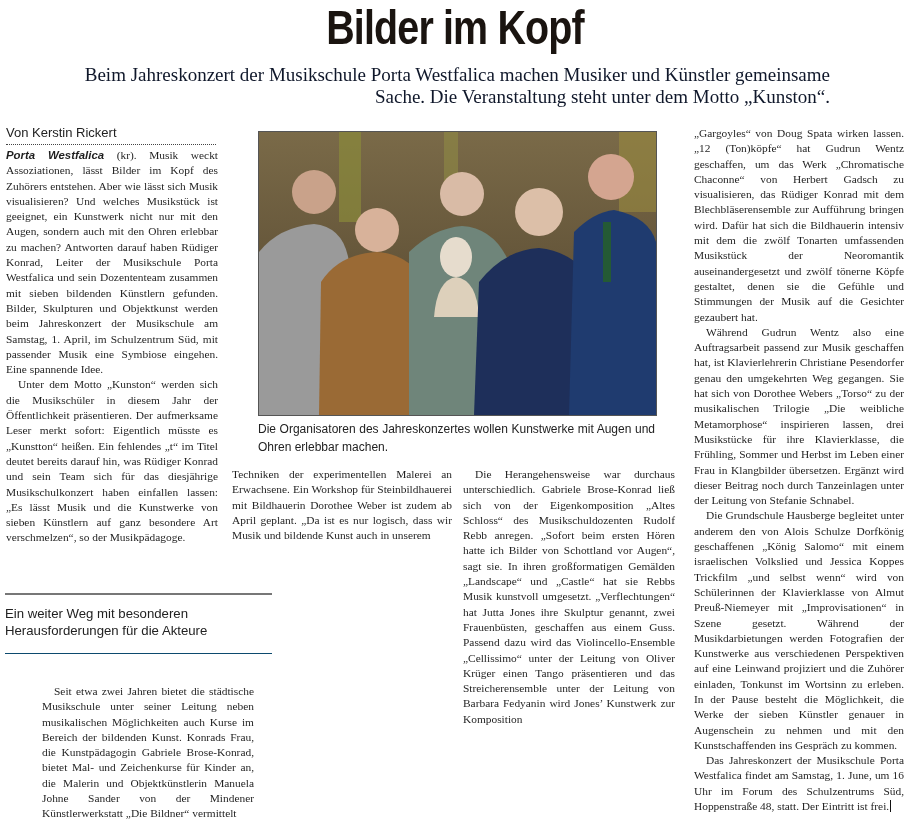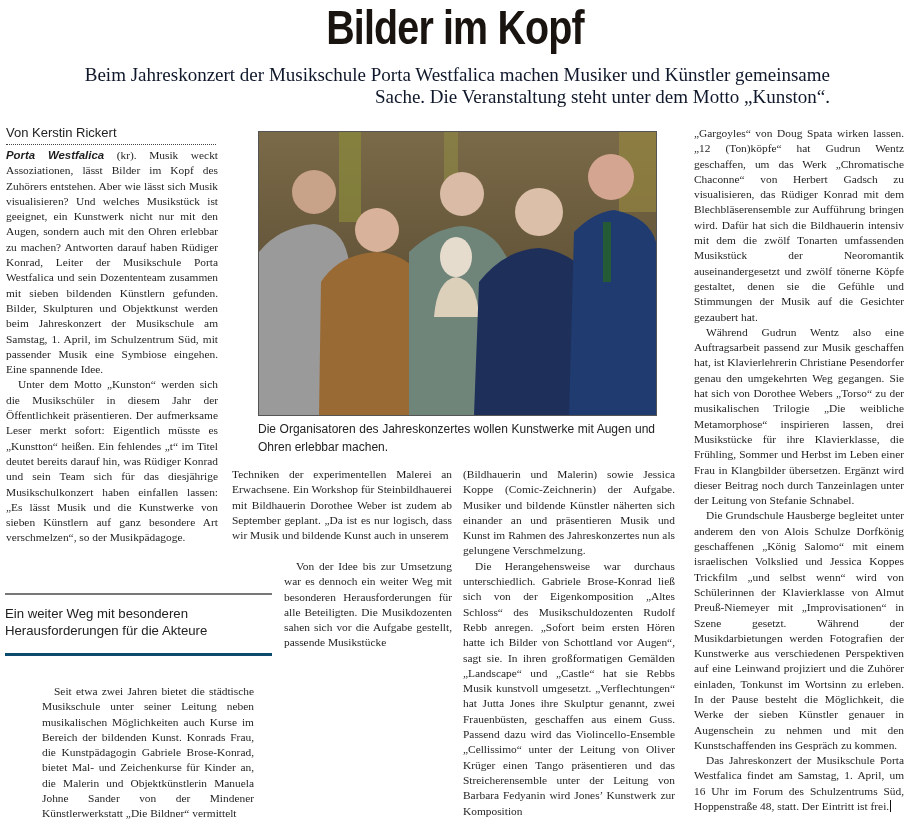--- a/index.html
+++ b/index.html
@@ -15,21 +15,21 @@
   .col { position:absolute; font-family:"Liberation Serif", serif; font-size:11.4px; line-height:15.3px;
     text-align:justify; color:#1f1f1f; hyphens:manual; }
   .col p { margin:0; text-indent:0; }
   .col p.ind { text-indent:12px; }
   .col b.loc { font-family:"Liberation Sans", sans-serif; font-weight:bold;font-style:italic; }
   .photo { position:absolute; left:258px; top:131px; width:397px; height:283px; overflow:hidden;
     border:1px solid #555; background:#6b5a3e; }
   .caption { position:absolute; left:258px; top:420px; width:397px;
     font-family:"Liberation Sans", sans-serif; font-size:12px; line-height:18px; color:#222; text-align:justify; }
   .boxhead { position:absolute; left:5px; top:593px; width:267px; height:58px;
-    border-top:2px solid #777; border-bottom:3px solid #0c4a6e; }
+    border-top:2px solid #777; border-bottom:1px solid #0c4a6e; }
   .boxhead span { display:block; font-family:"Liberation Sans", sans-serif; font-size:13.2px; line-height:17px;
     color:#222; padding-top:10px; }
   .cursor { border-right:1.5px solid #111; padding-right:1px; }
 </style>
 </head>
 <body>
 
 <div class="headline">Bilder im Kopf</div>
 <div class="subhead">Beim Jahreskonzert der Musikschule Porta Westfalica machen Musiker und Künstler gemeinsame Sache. Die Veranstaltung steht unter dem Motto „Kunston“.</div>
 
@@ -77,31 +77,29 @@
     <path d="M215 283 L220 150 Q245 118 280 116 Q320 120 340 160 L340 283 Z" fill="#1e2f5a"></path>
 
     <circle cx="352" cy="45" r="23" fill="#d4a590"></circle>
     <path d="M310 283 L315 100 Q335 80 355 78 Q390 85 397 110 L397 283 Z" fill="#1f3b6f"></path>
     <rect x="344" y="90" width="8" height="60" fill="#245a35"></rect>
   </svg>
 </div>
 <div class="caption">Die Organisatoren des Jahreskonzertes wollen Kunstwerke mit Augen und Ohren erlebbar machen.</div>
 
 <div class="col" style="left:232px; top:467px; width:220px;">
-  <p>Techniken der experimentellen Malerei an Erwachsene. Ein Workshop für Steinbildhauerei mit Bildhauerin Dorothee Weber ist zudem ab September geplant. „Da ist es nur logisch, dass wir Musik und bildende Kunst auch in unserem</p>
+  <p>Techniken der experimentellen Malerei an Erwachsene. Ein Workshop für Steinbildhauerei mit Bildhauerin Dorothee Weber ist zudem ab April geplant. „Da ist es nur logisch, dass wir Musik und bildende Kunst auch in unserem</p>
 </div>
 <div class="col" style="left:284px; top:559px; width:168px;">
-  <p class="ind">Von der Idee bis zur Umsetzung war es dennoch ein weiter Weg mit besonderen Herausforderungen für alle Beteiligten. Die Musikdozenten sahen sich vor die Aufgabe gestellt, passende Musikstücke</p>
 </div>
 <div class="col" style="left:232px; top:667px; width:220px;">
 </div>
 
 <div class="col" style="left:463px; top:467px; width:212px;">
-  <p>(Bildhauerin und Malerin) sowie Jessica Koppe (Comic-Zeichnerin) der Aufgabe. Musiker und bildende Künstler näherten sich einander an und präsentieren Musik und Kunst im Rahmen des Jahreskonzertes nun als gelungene Verschmelzung.</p>
   <p class="ind">Die Herangehensweise war durchaus unterschiedlich. Gabriele Brose-Konrad ließ sich von der Eigenkomposition „Altes Schloss“ des Musikschuldozenten Rudolf Rebb anregen. „Sofort beim ersten Hören hatte ich Bilder von Schottland vor Augen“, sagt sie. In ihren großformatigen Gemälden „Landscape“ und „Castle“ hat sie Rebbs Musik kunstvoll umgesetzt. „Verflechtungen“ hat Jutta Jones ihre Skulptur genannt, zwei Frauenbüsten, geschaffen aus einem Guss. Passend dazu wird das Violincello-Ensemble „Cellissimo“ unter der Leitung von Oliver Krüger einen Tango präsentieren und das Streicherensemble unter der Leitung von Barbara Fedyanin wird Jones’ Kunstwerk zur Komposition</p>
 </div>
 
 <div class="col" style="left:694px; top:126px; width:210px;">
   <p>„Gargoyles“ von Doug Spata wirken lassen. „12 (Ton)köpfe“ hat Gudrun Wentz geschaffen, um das Werk „Chromatische Chaconne“ von Herbert Gadsch zu visualisieren, das Rüdiger Konrad mit dem Blechbläserensemble zur Aufführung bringen wird. Dafür hat sich die Bildhauerin intensiv mit dem die zwölf Tonarten umfassenden Musikstück der Neoromantik auseinandergesetzt und zwölf tönerne Köpfe gestaltet, denen sie die Gefühle und Stimmungen der Musik auf die Gesichter gezaubert hat.</p>
   <p class="ind">Während Gudrun Wentz also eine Auftragsarbeit passend zur Musik geschaffen hat, ist Klavierlehrerin Christiane Pesendorfer genau den umgekehrten Weg gegangen. Sie hat sich von Dorothee Webers „Torso“ zu der musikalischen Trilogie „Die weibliche Metamorphose“ inspirieren lassen, drei Musikstücke für ihre Klavierklasse, die Frühling, Sommer und Herbst im Leben einer Frau in Klangbilder übersetzen. Ergänzt wird dieser Beitrag noch durch Tanzeinlagen unter der Leitung von Stefanie Schnabel.</p>
   <p class="ind">Die Grundschule Hausberge begleitet unter anderem den von Alois Schulze Dorfkönig geschaffenen „König Salomo“ mit einem israelischen Volkslied und Jessica Koppes Trickfilm „und selbst wenn“ wird von Schülerinnen der Klavierklasse von Almut Preuß-Niemeyer mit „Improvisationen“ in Szene gesetzt. Während der Musikdarbietungen werden Fotografien der Kunstwerke aus verschiedenen Perspektiven auf eine Leinwand projiziert und die Zuhörer einladen, Tonkunst im Wortsinn zu erleben. In der Pause besteht die Möglichkeit, die Werke der sieben Künstler genauer in Augenschein zu nehmen und mit den Kunstschaffenden ins Gespräch zu kommen.</p>
-  <p class="ind"><span class="cursor">Das Jahreskonzert der Musikschule Porta Westfalica findet am Samstag, 1. April, um 16 Uhr im Forum des Schulzentrums Süd, Hoppenstraße 48, statt. Der Eintritt ist frei.</span></p>
+  <p class="ind"><span class="cursor">Das Jahreskonzert der Musikschule Porta Westfalica findet am Samstag, 1. June, um 16 Uhr im Forum des Schulzentrums Süd, Hoppenstraße 48, statt. Der Eintritt ist frei.</span></p>
 </div>
 
 </body></html>

